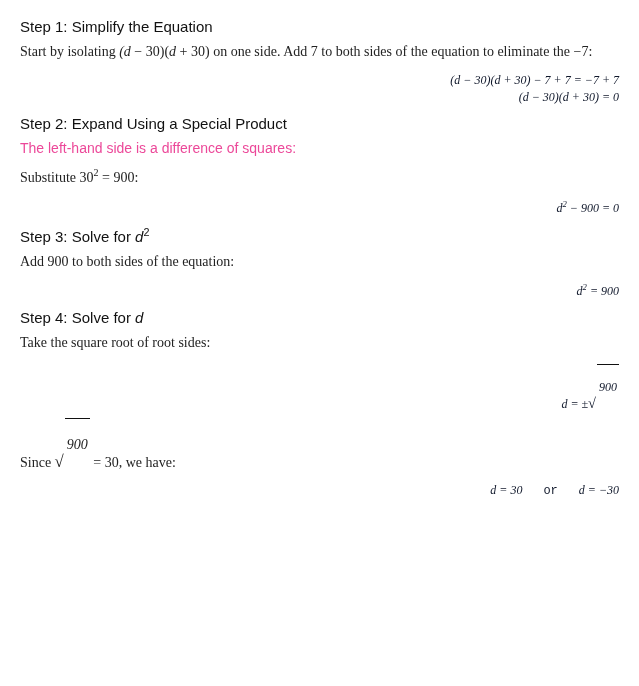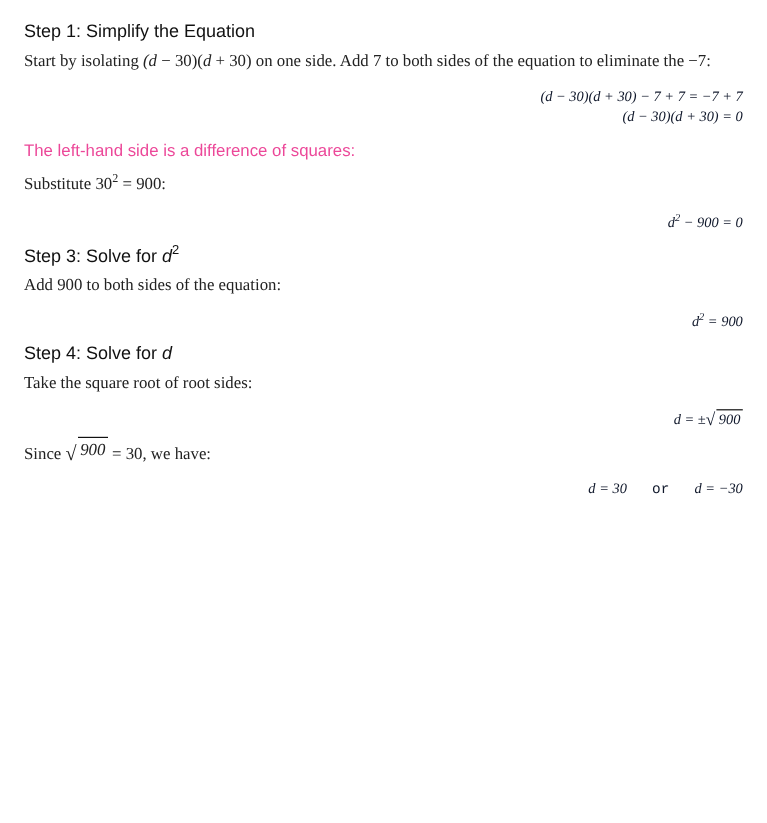--- a/index.html
+++ b/index.html
@@ -56,21 +56,21 @@
       align-items: flex-end;
       position: relative;
     }
     .radical-sign {
       font-size: 1.2em;
       line-height: 1;
       margin-right: 1px;
     }
     .radical-content {
       border-top: 1.5px solid #111;
-      padding: 0 2px;
+      padding: 15px 2px;
       font-style: italic;
     }
     .italic { font-style: italic; }
     .or-space { margin: 0 18px; font-style: normal; font-family: Liberation Mono, monospace; }
   </style>
 </head>
 <body>
 
 <div>
   <div class="step-heading">Step 1: Simplify the Equation</div>
@@ -81,20 +81,21 @@
     <span class="math-line">
       (<span class="italic">d</span> − 30)(<span class="italic">d</span> + 30) − 7 + 7 = −7 + 7
     </span>
     <span class="math-line">
       (<span class="italic">d</span> − 30)(<span class="italic">d</span> + 30) = 0
     </span>
   </div>
 </div>
 
 <div style="margin-top:10px;">
+  <div class="step-heading">Step 2: Expand Using a Special Product</div>
   <div class="blue-text">The left-hand side is a difference of squares:</div>
   <div class="body-text" style="margin-top:6px;">
     Substitute 30<sup>2</sup> = 900:
   </div>
   <div class="math-block">
     <span class="math-line">
       <span class="italic">d</span><sup>2</sup> − 900 = 0
     </span>
   </div>
 </div>

